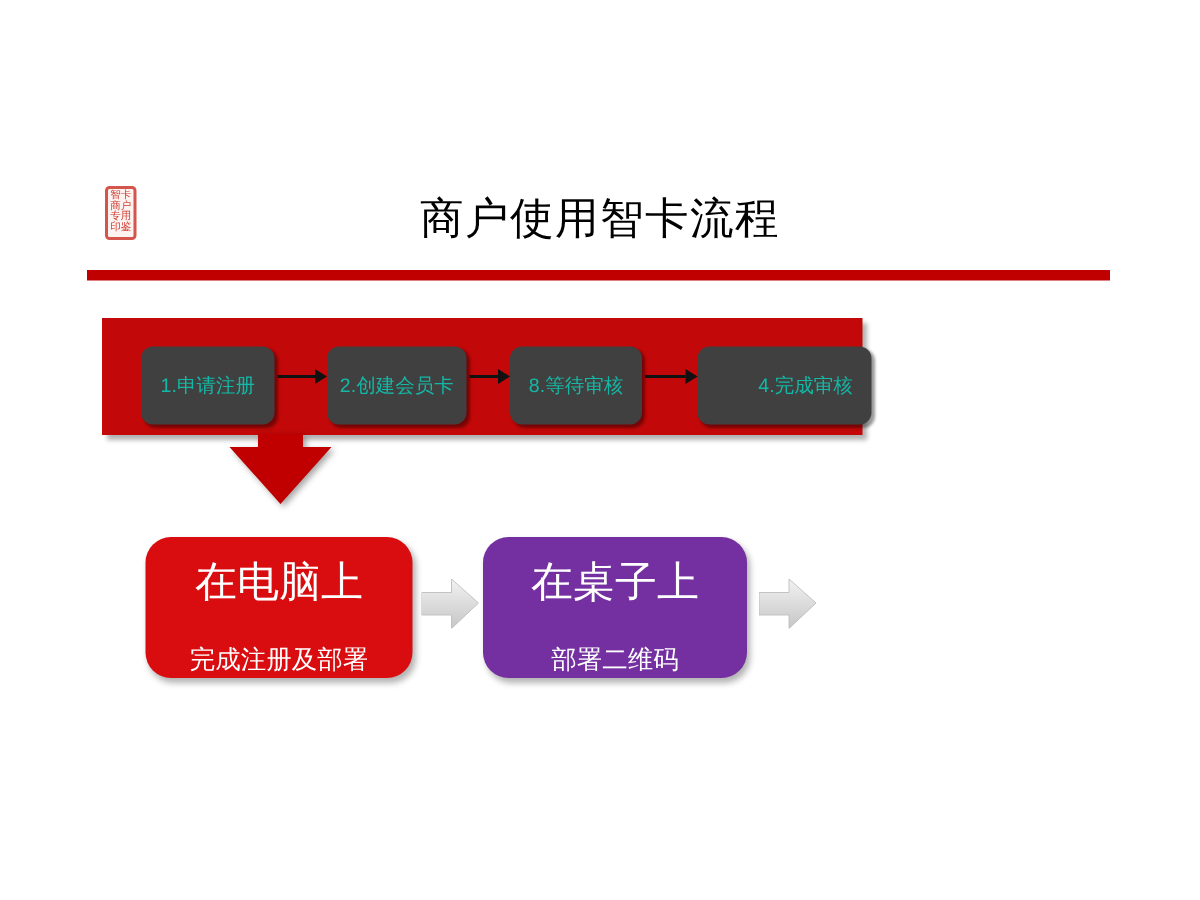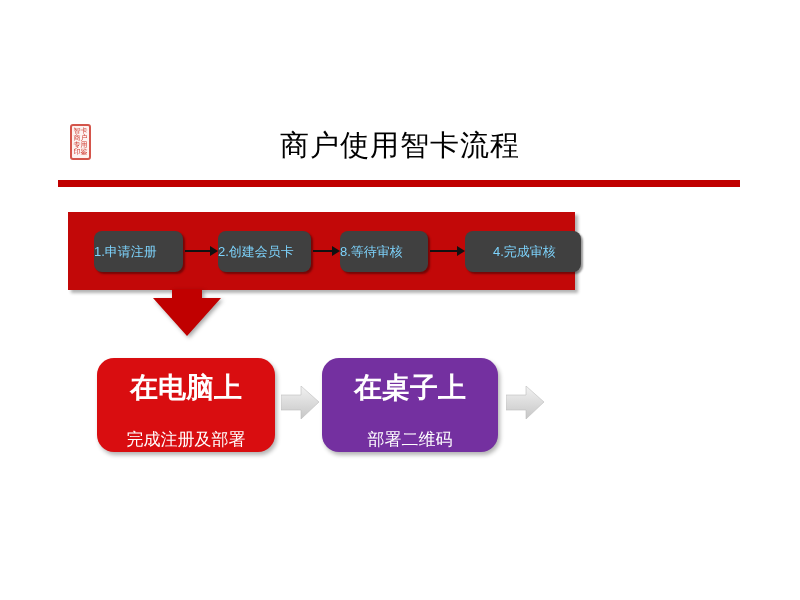--- a/index.html
+++ b/index.html
@@ -30,24 +30,24 @@
     position:absolute;left:58px;top:180px;width:682px;height:7px;
     background:#c00000;
   }
 
   
   .banner{
     position:absolute;left:68px;top:212px;width:507px;height:78px;
     background:#c20808;box-shadow:3px 3px 3px rgba(0,0,0,0.30);
   }
   .step-box{
-    position:absolute;top:231px;height:41px;background:#404040;
+    position:absolute;top:231px;height:52px;background:#404040;
     border-radius:8px;box-shadow:2px 2px 2px rgba(0,0,0,0.40);
-    color:#7dd3fc;font-size:13px;display:flex;align-items:center;
-    justify-content:flex-start;white-space:nowrap;
+    color:#14b8a6;font-size:13px;display:flex;align-items:center;
+    justify-content:center;white-space:nowrap;
   }
   .step-1{left:94px;width:89px;}
   .step-2{left:218px;width:93px;}
   .step-3{left:340px;width:88px;}
   .step-4{left:465px;width:88px;padding-left:28px;}
 
   
   .connector{position:absolute;top:250px;height:2px;background:#111111;}
   .connector::after{
     content:"";position:absolute;right:-8px;top:-4px;
@@ -66,21 +66,21 @@
 
   
   .stage{
     position:absolute;top:358px;height:94px;border-radius:17px;
     box-shadow:2px 3px 4px rgba(0,0,0,0.30);
     color:#ffffff;text-align:center;box-sizing:border-box;padding-top:13px;
   }
   .stage-1{left:97px;width:178px;}
   .stage-2{left:322px;width:176px;}
   .stage-3{left:547px;width:178px;}
-  .stage-title{font-size:28px;line-height:34px;font-weight:700;}
+  .stage-title{font-size:28px;line-height:34px;font-weight:400;}
   .stage-subtitle{font-size:17px;line-height:24px;font-weight:400;margin-top:23px;}
 
   
   .flow-arrow{position:absolute;top:386px;width:38px;height:33px;}
   .flow-arrow-1{left:281px;}
   .flow-arrow-2{left:506px;}
 </style>
 </head>
 <body>
 

